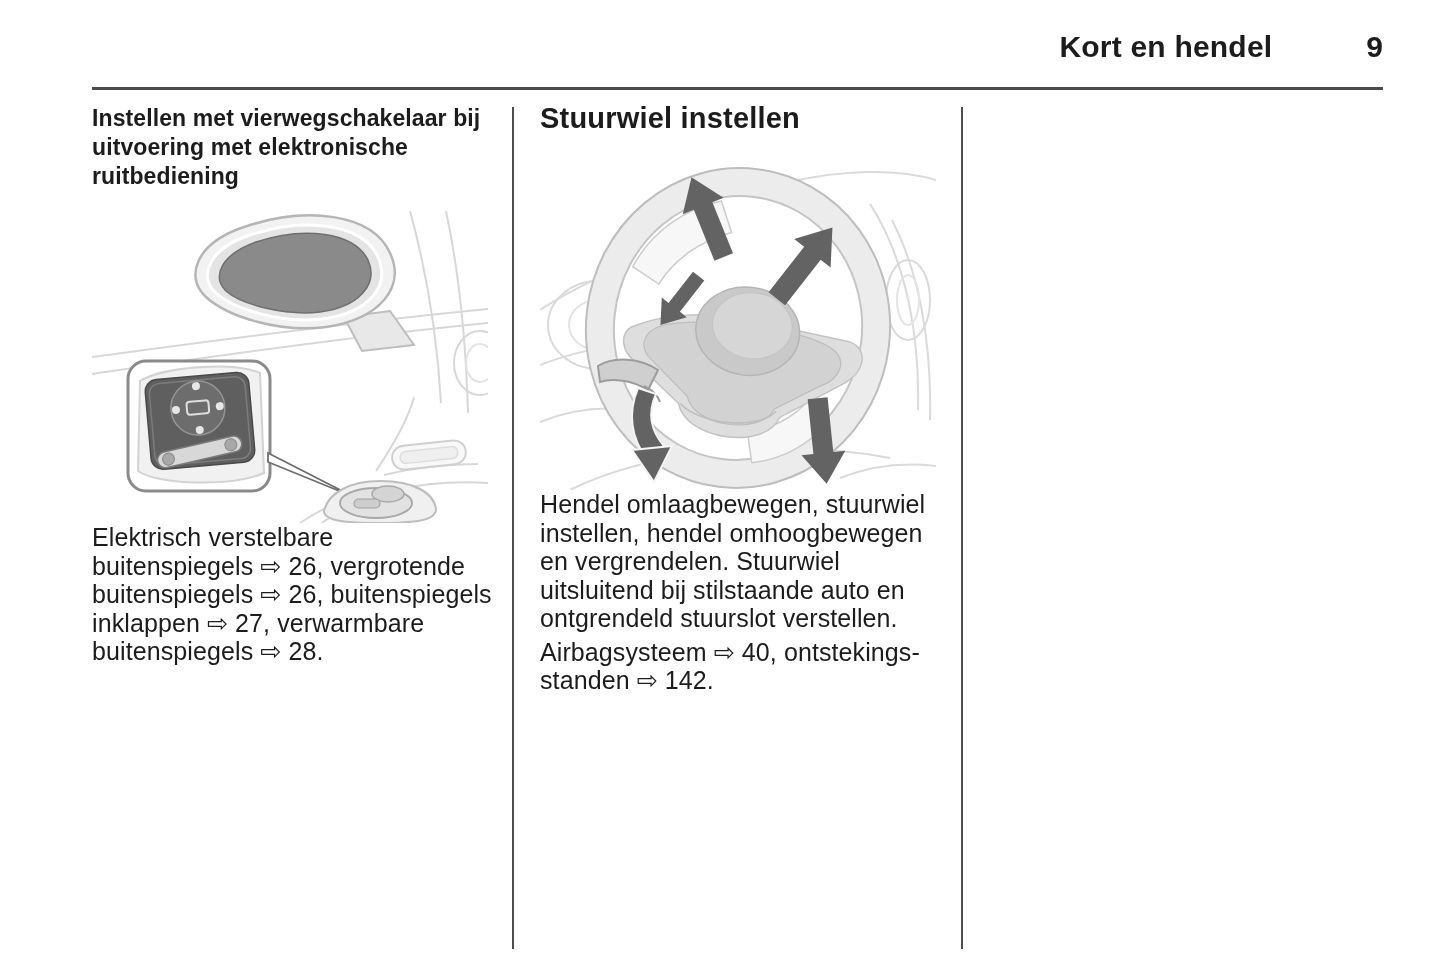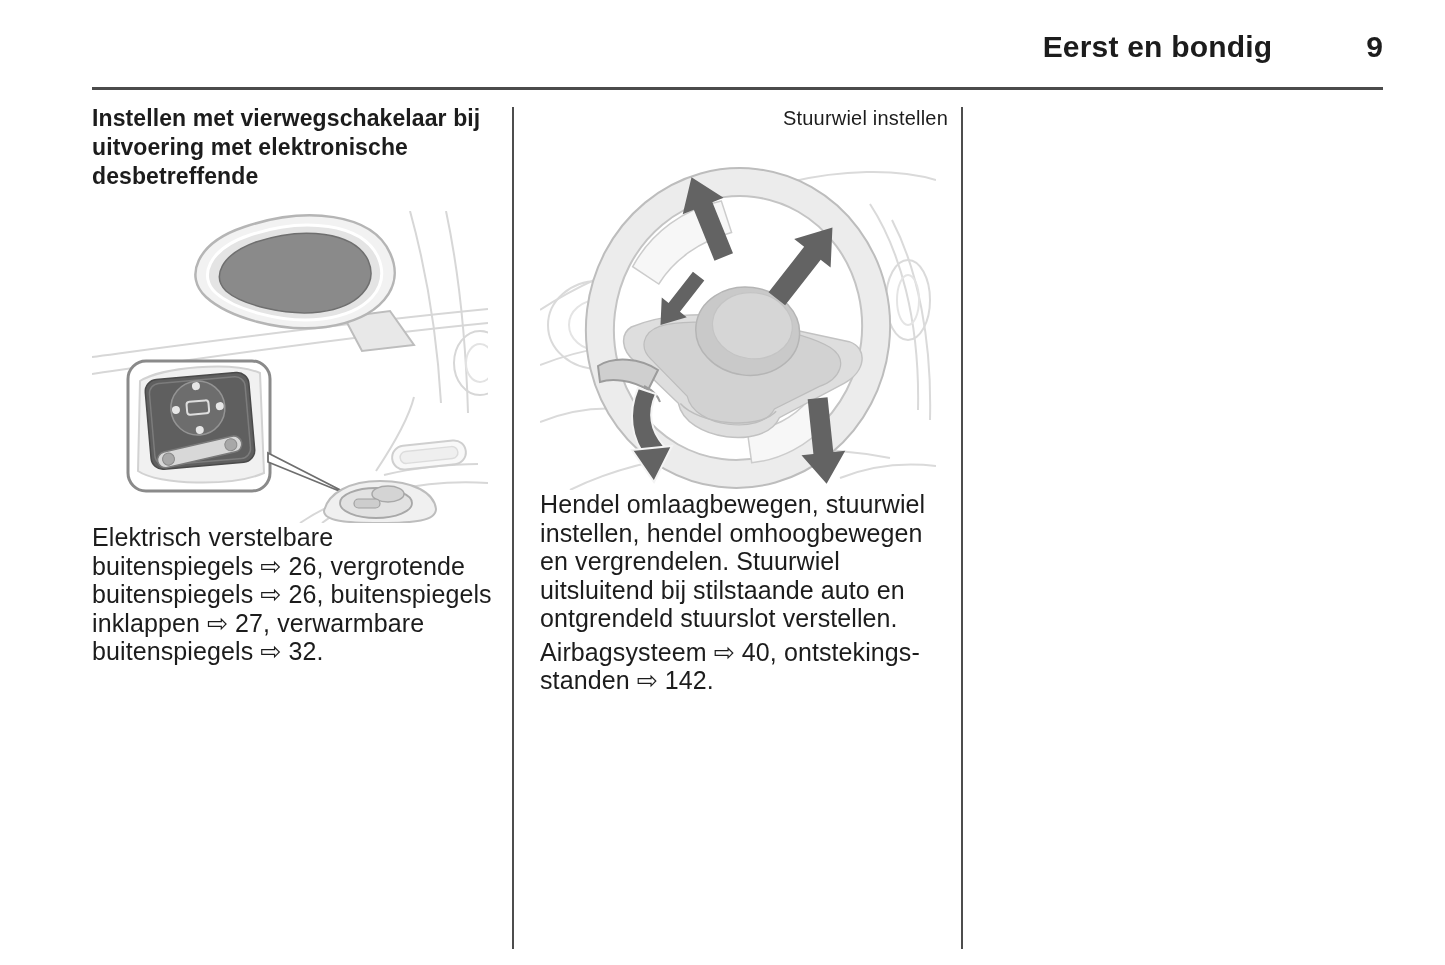--- a/index.html
+++ b/index.html
@@ -33,46 +33,46 @@
   
   .col { position: absolute; top: 104px; width: 408px; }
   .col.left { left: 92px; }
   .col.middle { left: 540px; top: 100px; }
   .col.right { left: 990px; width: 393px; }
 
   .sub-heading {
     font-size: 23px; font-weight: bold; line-height: 29px; letter-spacing: 0.1px;
   }
   .section-heading {
-    font-size: 20px; font-weight: normal; line-height: 36px; letter-spacing: 0.2px; text-align: right;
+    font-size: 29px; font-weight: bold; line-height: 36px; letter-spacing: 0.2px;
   }
   .figure { display: block; }
   .col.left .figure { margin-top: 20px; width: 396px; height: 312px; }
   .col.middle .figure { margin-top: 24px; width: 396px; height: 330px; }
   .body-para { font-size: 25px; line-height: 28.5px; letter-spacing: 0.1px; }
   .col.left .body-para.first { margin-top: 22px; }
   .col.middle .body-para.first { }
   .body-para + .body-para { margin-top: 5px; }
 </style>
 </head>
 <body>
 
 <div class="page">
 
   <div class="header-row">
-    <span class="header-title">Eerst en bondig</span>
+    <span class="header-title">Kort en hendel</span>
     <span class="header-pagenum">9</span>
   </div>
   <div class="header-rule"></div>
 
   <div class="col-divider d1"></div>
   <div class="col-divider d2"></div>
 
   <section class="col left">
-    <h3 class="sub-heading">Instellen met vierwegschakelaar bij uitvoering met elektronische desbetreffende</h3>
+    <h3 class="sub-heading">Instellen met vierwegschakelaar bij uitvoering met elektronische ruitbediening</h3>
 
     <svg class="figure" viewBox="0 0 396 312" xmlns="http://www.w3.org/2000/svg" aria-hidden="true">
 
       <g fill="none" stroke="#d7d7d7" stroke-width="2">
         <path d="M0,146 C90,134 250,112 396,98"></path>
         <path d="M0,163 C90,150 250,126 396,112"></path>
         <path d="M318,0 C334,58 345,122 349,192"></path>
         <path d="M354,0 C368,66 374,132 376,202"></path>
         <path d="M284,260 C300,236 316,210 322,186"></path>
         <path d="M230,312 C268,282 330,268 396,272"></path>
@@ -117,21 +117,21 @@
       <polygon points="176,242 262,286 176,251" fill="#ffffff" stroke="#6e6e6e" stroke-width="1.8"></polygon>
 
       <g>
         <path d="M232,300 C236,282 258,270 288,270 C322,270 342,282 344,298 C344,310 322,312 288,312 C254,312 232,310 232,300 Z" fill="#f0f0f0" stroke="#bdbdbd" stroke-width="2"></path>
         <ellipse cx="284" cy="292" rx="36" ry="15" fill="#e2e2e2" stroke="#a8a8a8" stroke-width="1.8"></ellipse>
         <ellipse cx="296" cy="283" rx="16" ry="8" fill="#d4d4d4" stroke="#a8a8a8" stroke-width="1.5"></ellipse>
         <rect x="262" y="288" width="26" height="9" rx="4.5" fill="#cdcdcd" stroke="#a0a0a0" stroke-width="1.2"></rect>
       </g>
     </svg>
 
-    <p class="body-para">Elektrisch verstelbare buitenspiegels ⇨ 26, vergrotende buitenspiegels ⇨ 26, buitenspiegels inklappen ⇨ 27, verwarmbare buitenspiegels ⇨ 32.</p>
+    <p class="body-para">Elektrisch verstelbare buitenspiegels ⇨ 26, vergrotende buitenspiegels ⇨ 26, buitenspiegels inklappen ⇨ 27, verwarmbare buitenspiegels ⇨ 28.</p>
   </section>
 
   <section class="col middle">
     <h2 class="section-heading">Stuurwiel instellen</h2>
 
     <svg class="figure" viewBox="0 0 396 330" xmlns="http://www.w3.org/2000/svg" aria-hidden="true">
       <defs>
         <path id="blockArrow" d="M0,-44 L22,-13 L10,-13 L10,42 L-10,42 L-10,-13 L-22,-13 Z"></path>
       </defs>
 

